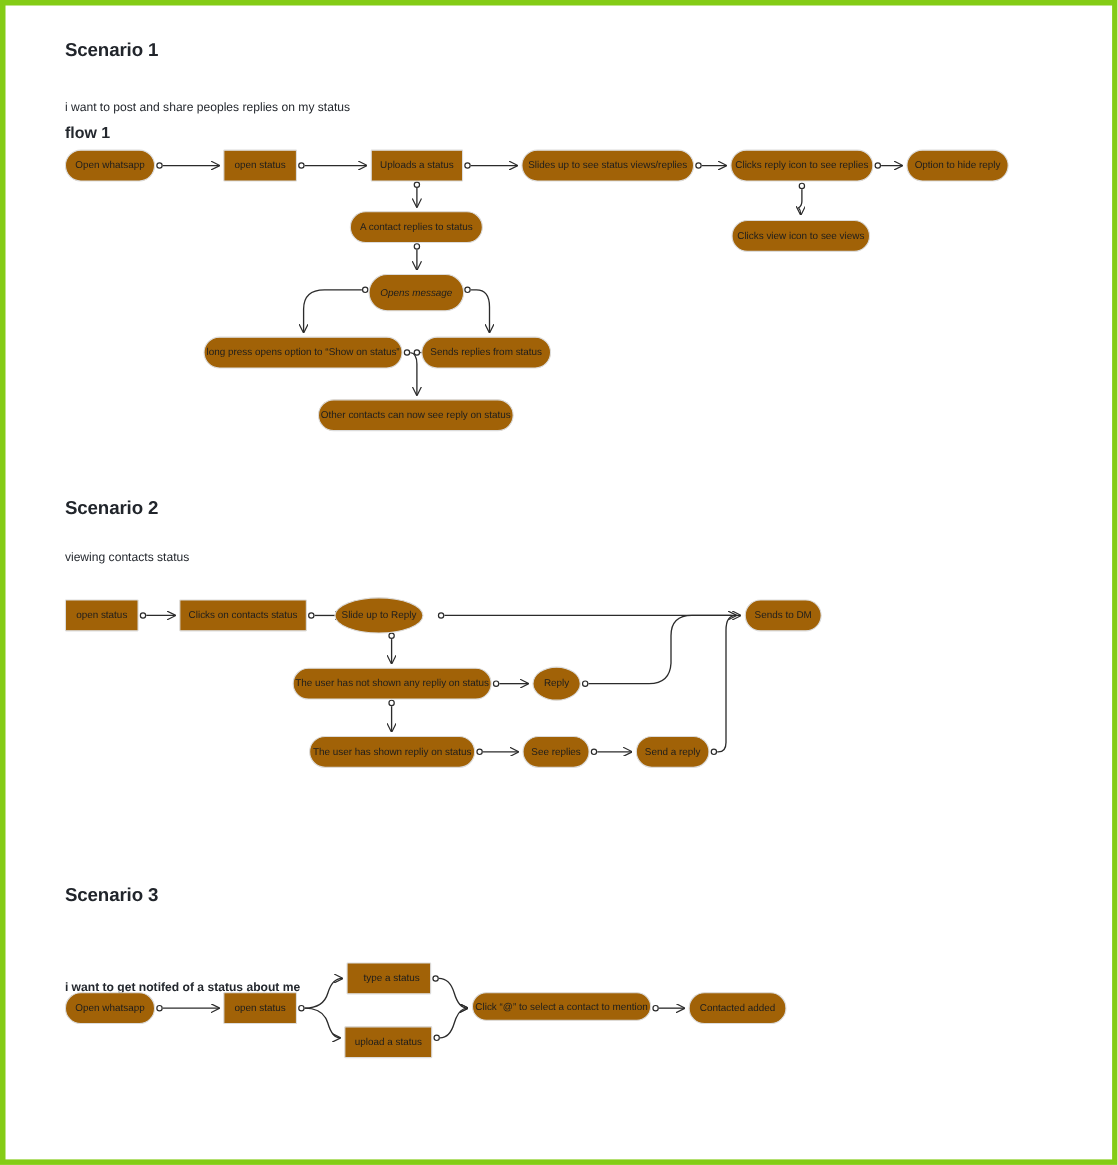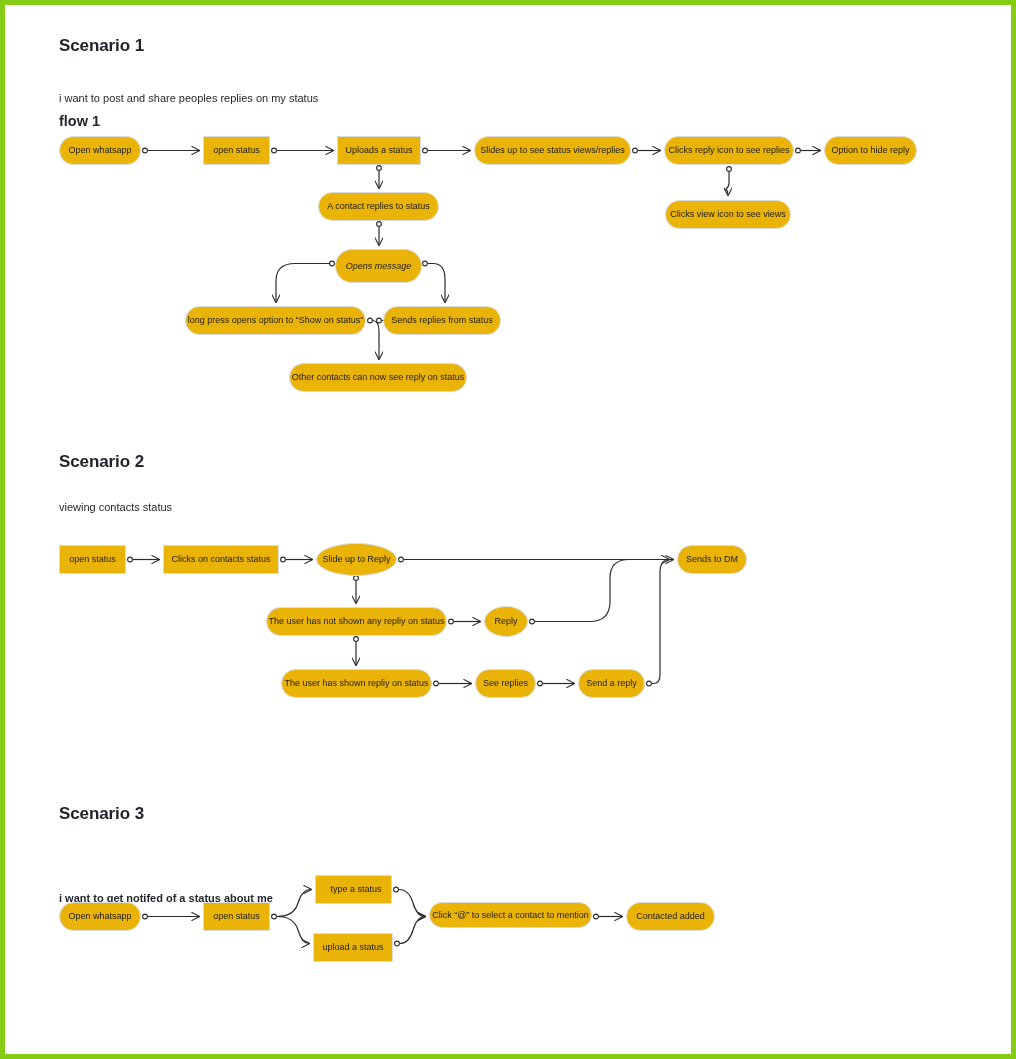--- a/index.html
+++ b/index.html
@@ -60,21 +60,21 @@
   .port {
     fill: #ffffff;
     stroke: #2b2b2b;
     stroke-width: 1.1;
   }
   
   .node {
     position: absolute;
     box-sizing: border-box;
     border: 1px solid #dcdcdc;
-    background: #eab308;
+    background: #a16207;
     display: flex;
     align-items: center;
     justify-content: center;
     color: #1d1d1d;
     font-size: 9px;
     font-family: "Liberation Sans", sans-serif;
     text-align: center;
     line-height: 1.15;
     padding: 0 7px;
     white-space: nowrap;
@@ -276,21 +276,21 @@
   <div class="node pill" style="left:284px; top:358px; width:178px; height:29px;">
       <span>Other contacts can now see reply on status</span>
     </div>
 
   <div class="node rect" style="left:54px;  top:540px; width:67px;  height:29px;">
       <span>open status</span>
     </div>
   <div class="node rect" style="left:158px; top:540px; width:116px; height:29px;">
       <span>Clicks on contacts status</span>
     </div>
-  <div class="node ellipse" style="left:311px; top:538px; width:81px; height:33px;text-align:right;">
+  <div class="node ellipse" style="left:299px; top:538px; width:81px; height:33px;text-align:right;">
       <span>Slide up to Reply</span>
     </div>
   <div class="node pill" style="left:672px; top:540px; width:70px;  height:29px;">
       <span>Sends to DM</span>
     </div>
   <div class="node pill" style="left:261px; top:602px; width:181px; height:29px;">
       <span>The user has not shown any repliy on status</span>
     </div>
   <div class="node ellipse" style="left:479px; top:601px; width:44px; height:31px;">
       <span>Reply</span>

